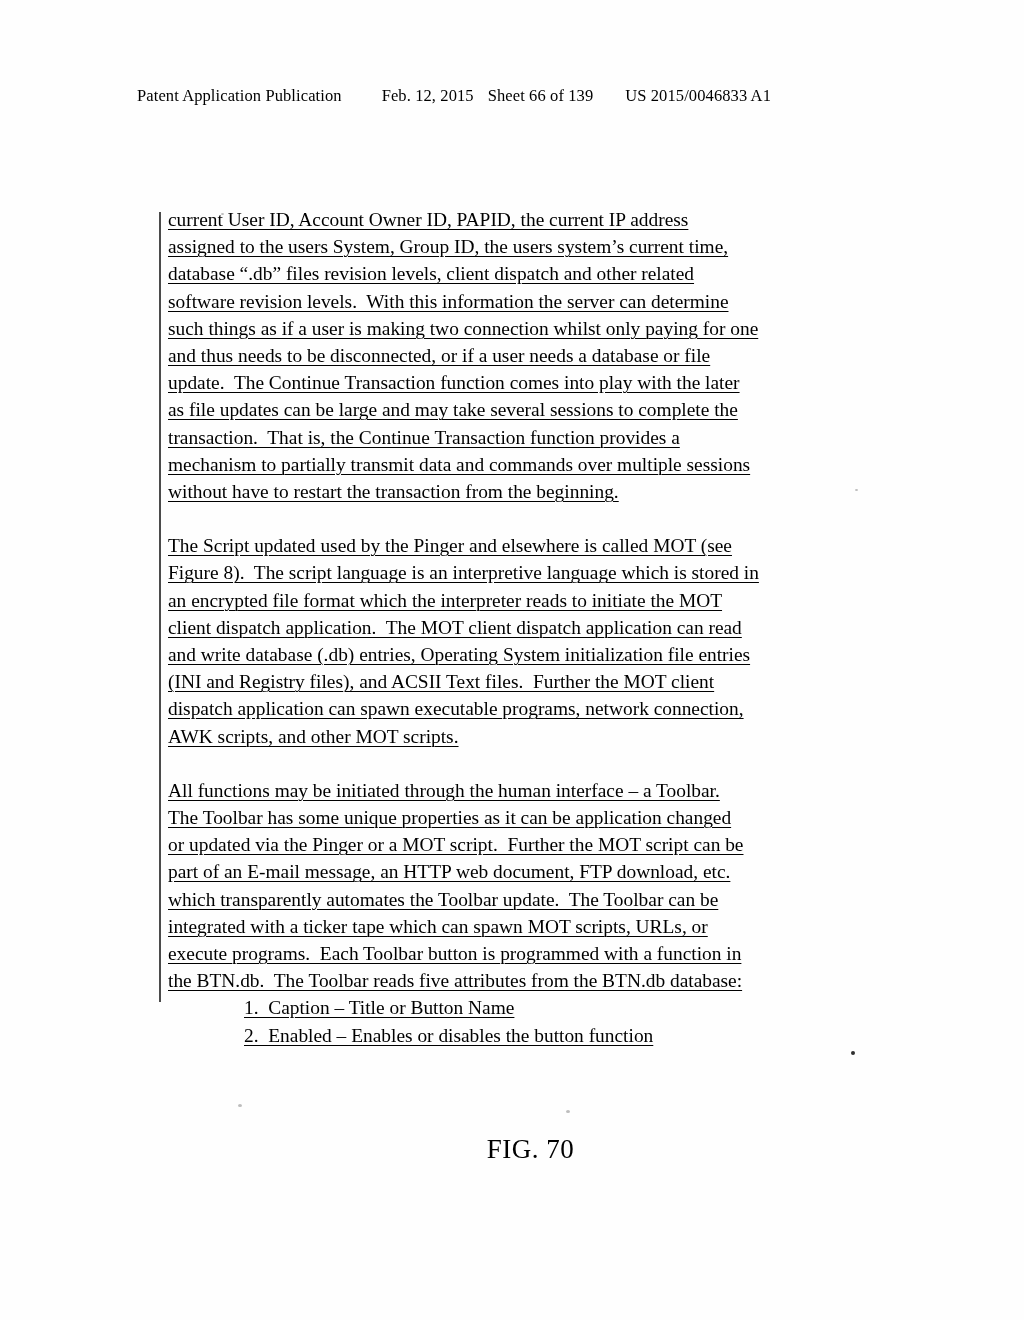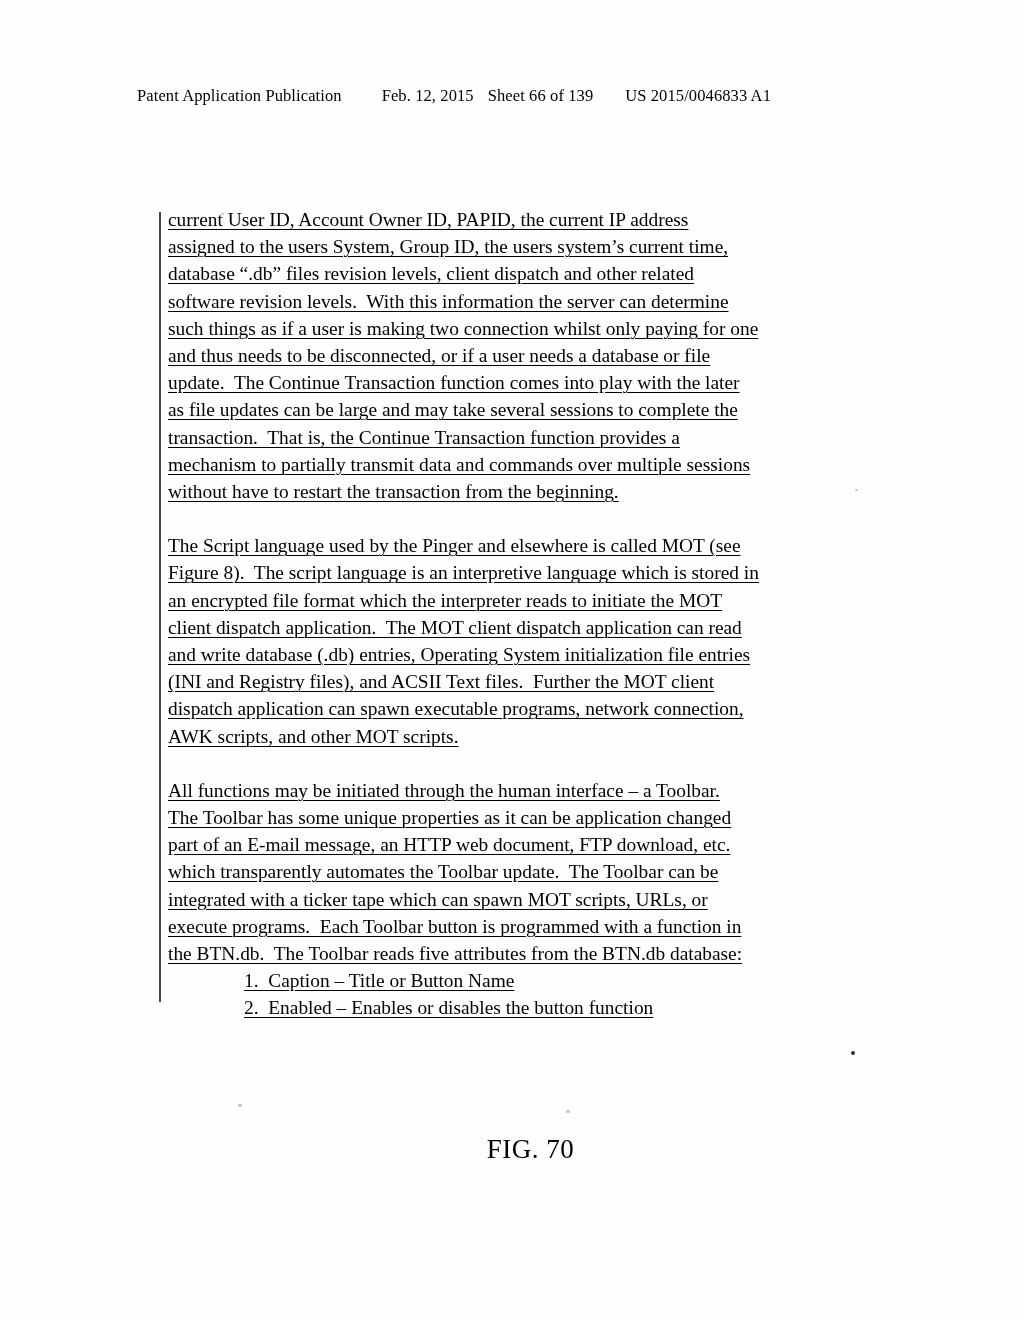--- a/index.html
+++ b/index.html
@@ -134,33 +134,34 @@
       <span class="tline">such things as if a user is making two connection whilst only paying for one</span>
       <span class="tline">and thus needs to be disconnected, or if a user needs a database or file</span>
       <span class="tline">update.  The Continue Transaction function comes into play with the later</span>
       <span class="tline">as file updates can be large and may take several sessions to complete the</span>
       <span class="tline">transaction.  That is, the Continue Transaction function provides a</span>
       <span class="tline">mechanism to partially transmit data and commands over multiple sessions</span>
       <span class="tline">without have to restart the transaction from the beginning.</span>
     </p>
 
     <p class="para">
-      <span class="tline">The Script language used by the Pinger and elsewhere is called MOT (see</span>
+      <span class="tline">The Script updated used by the Pinger and elsewhere is called MOT (see</span>
       <span class="tline">Figure 8).  The script language is an interpretive language which is stored in</span>
       <span class="tline">an encrypted file format which the interpreter reads to initiate the MOT</span>
       <span class="tline">client dispatch application.  The MOT client dispatch application can read</span>
       <span class="tline">and write database (.db) entries, Operating System initialization file entries</span>
       <span class="tline">(INI and Registry files), and ACSII Text files.  Further the MOT client</span>
       <span class="tline">dispatch application can spawn executable programs, network connection,</span>
       <span class="tline">AWK scripts, and other MOT scripts.</span>
     </p>
 
     <p class="para">
       <span class="tline">All functions may be initiated through the human interface – a Toolbar.</span>
       <span class="tline">The Toolbar has some unique properties as it can be application changed</span>
+      <span class="tline">or updated via the Pinger or a MOT script.  Further the MOT script can be</span>
       <span class="tline">part of an E-mail message, an HTTP web document, FTP download, etc.</span>
       <span class="tline">which transparently automates the Toolbar update.  The Toolbar can be</span>
       <span class="tline">integrated with a ticker tape which can spawn MOT scripts, URLs, or</span>
       <span class="tline">execute programs.  Each Toolbar button is programmed with a function in</span>
       <span class="tline">the BTN.db.  The Toolbar reads five attributes from the BTN.db database:</span>
     </p>
 
     <div class="list-block">
       <span class="list-line">1.  Caption – Title or Button Name</span>
       <span class="list-line">2.  Enabled – Enables or disables the button function</span>

